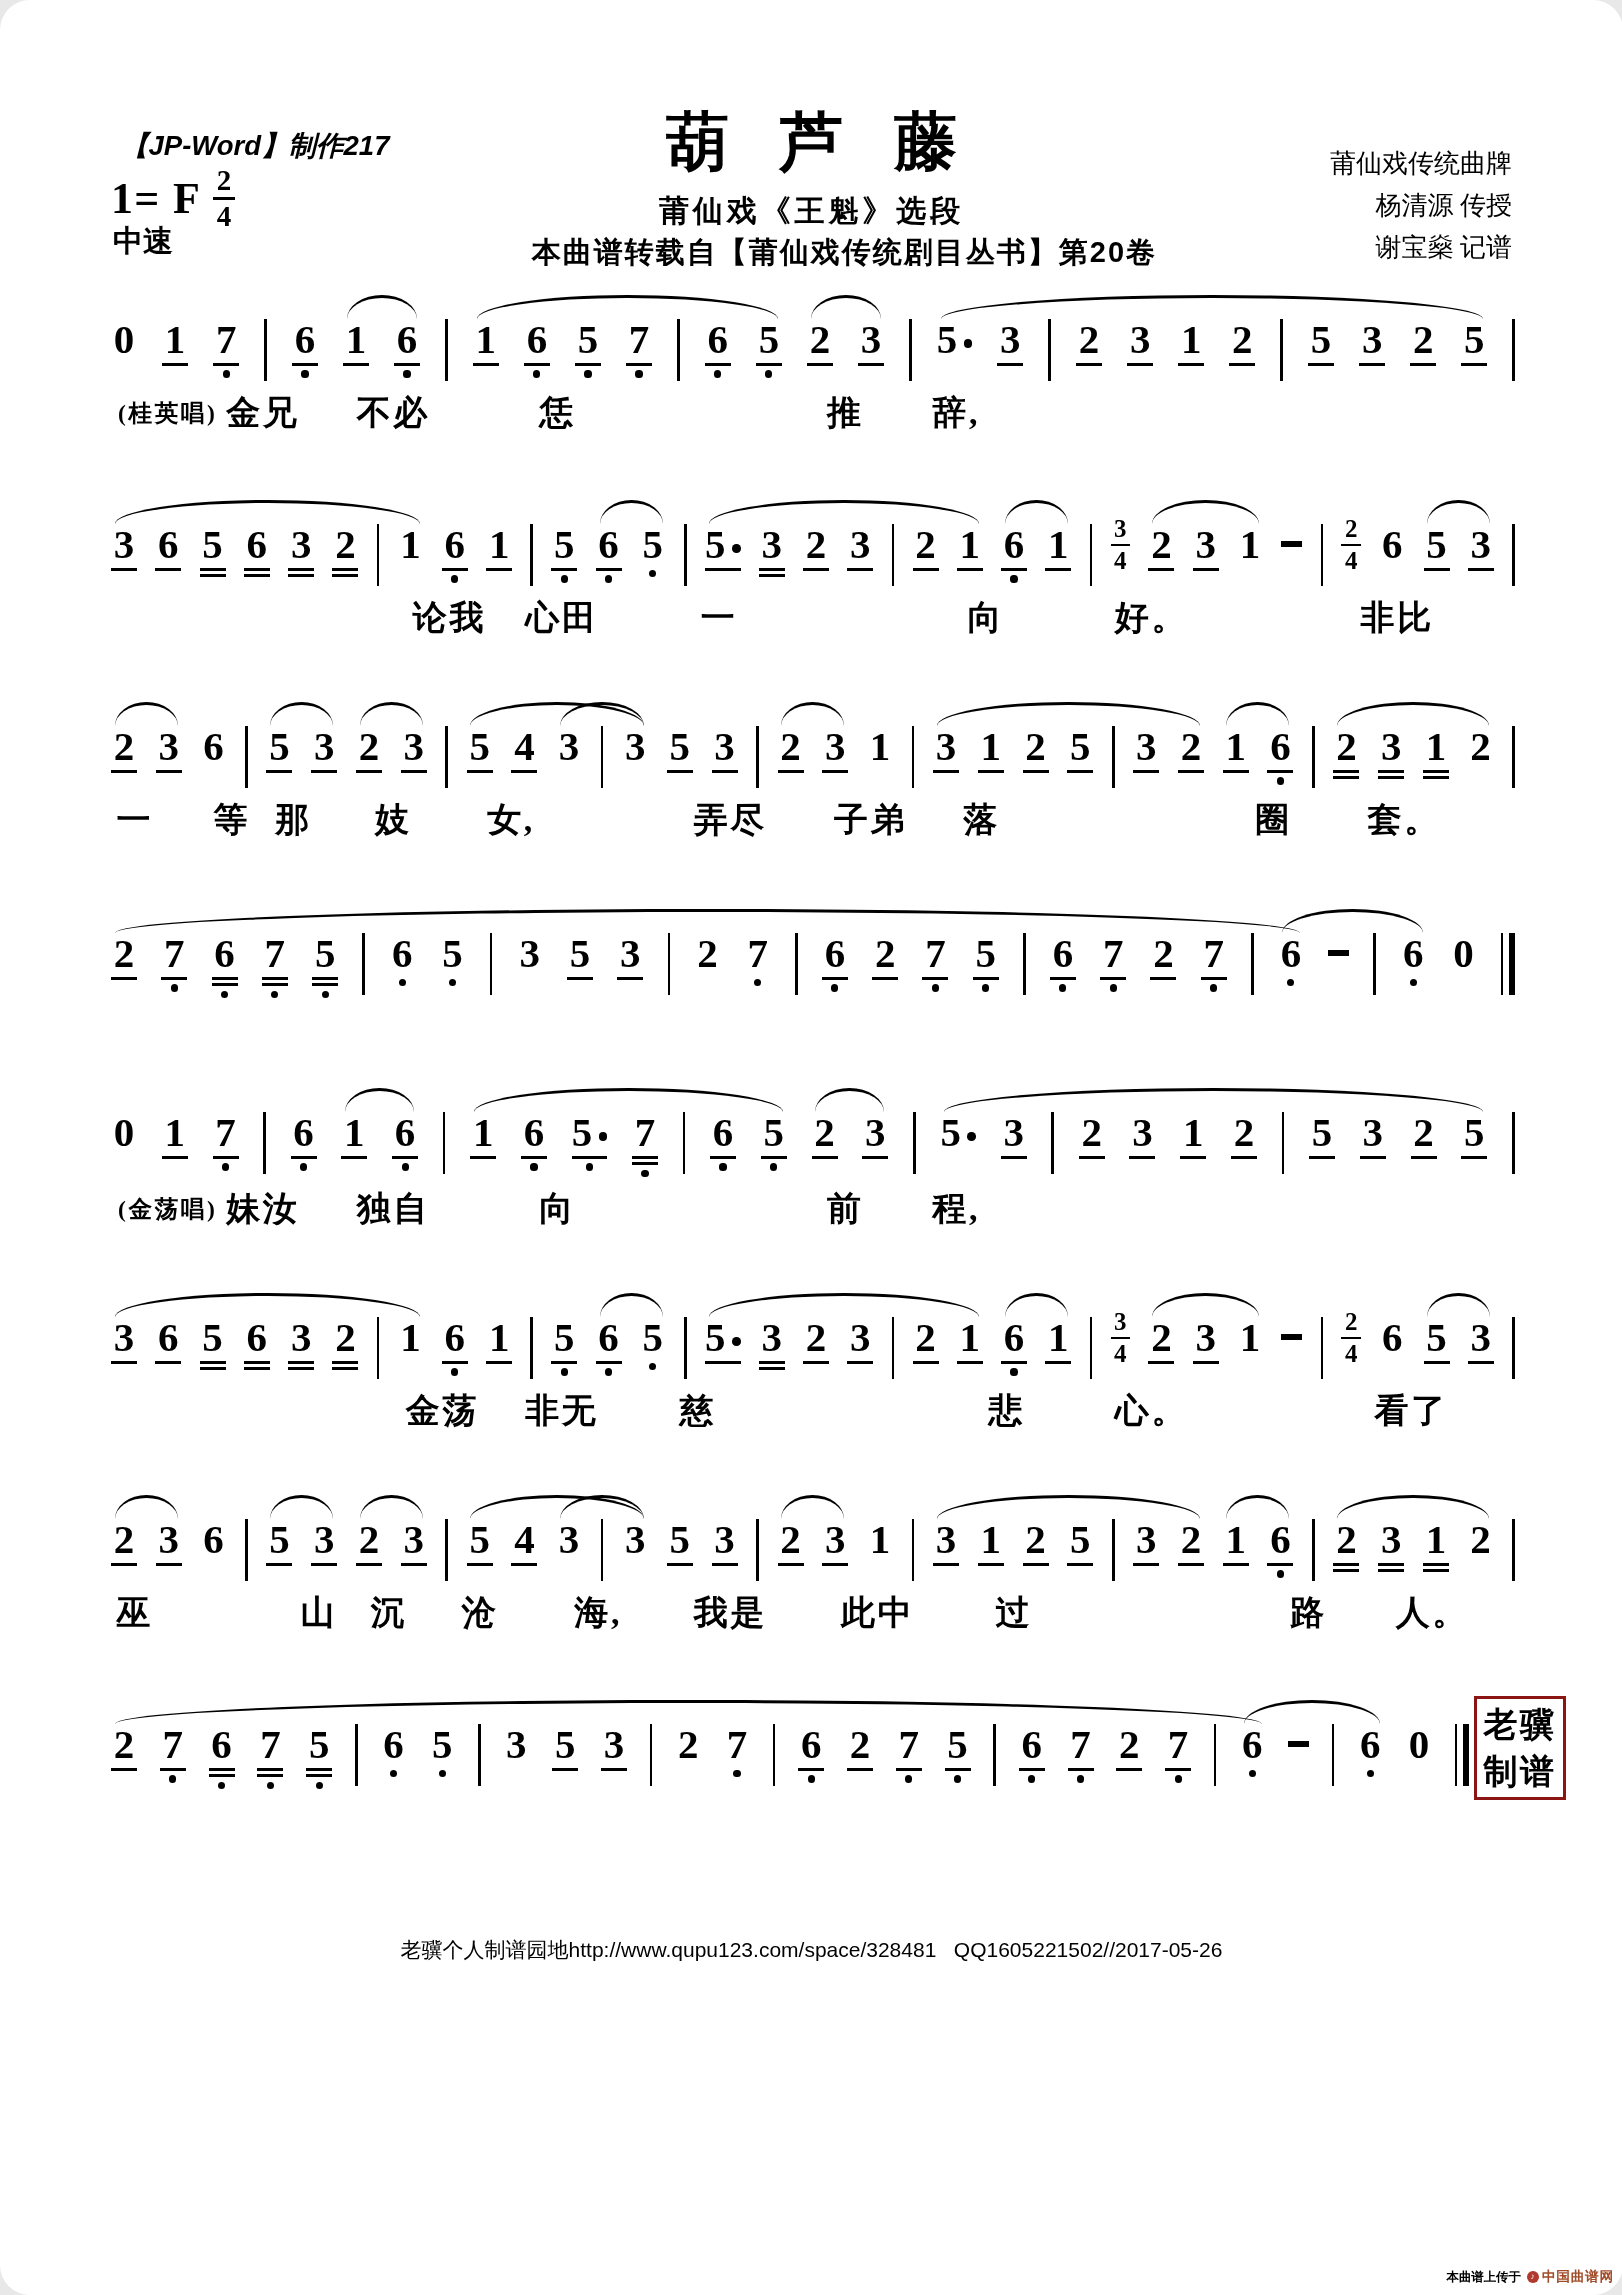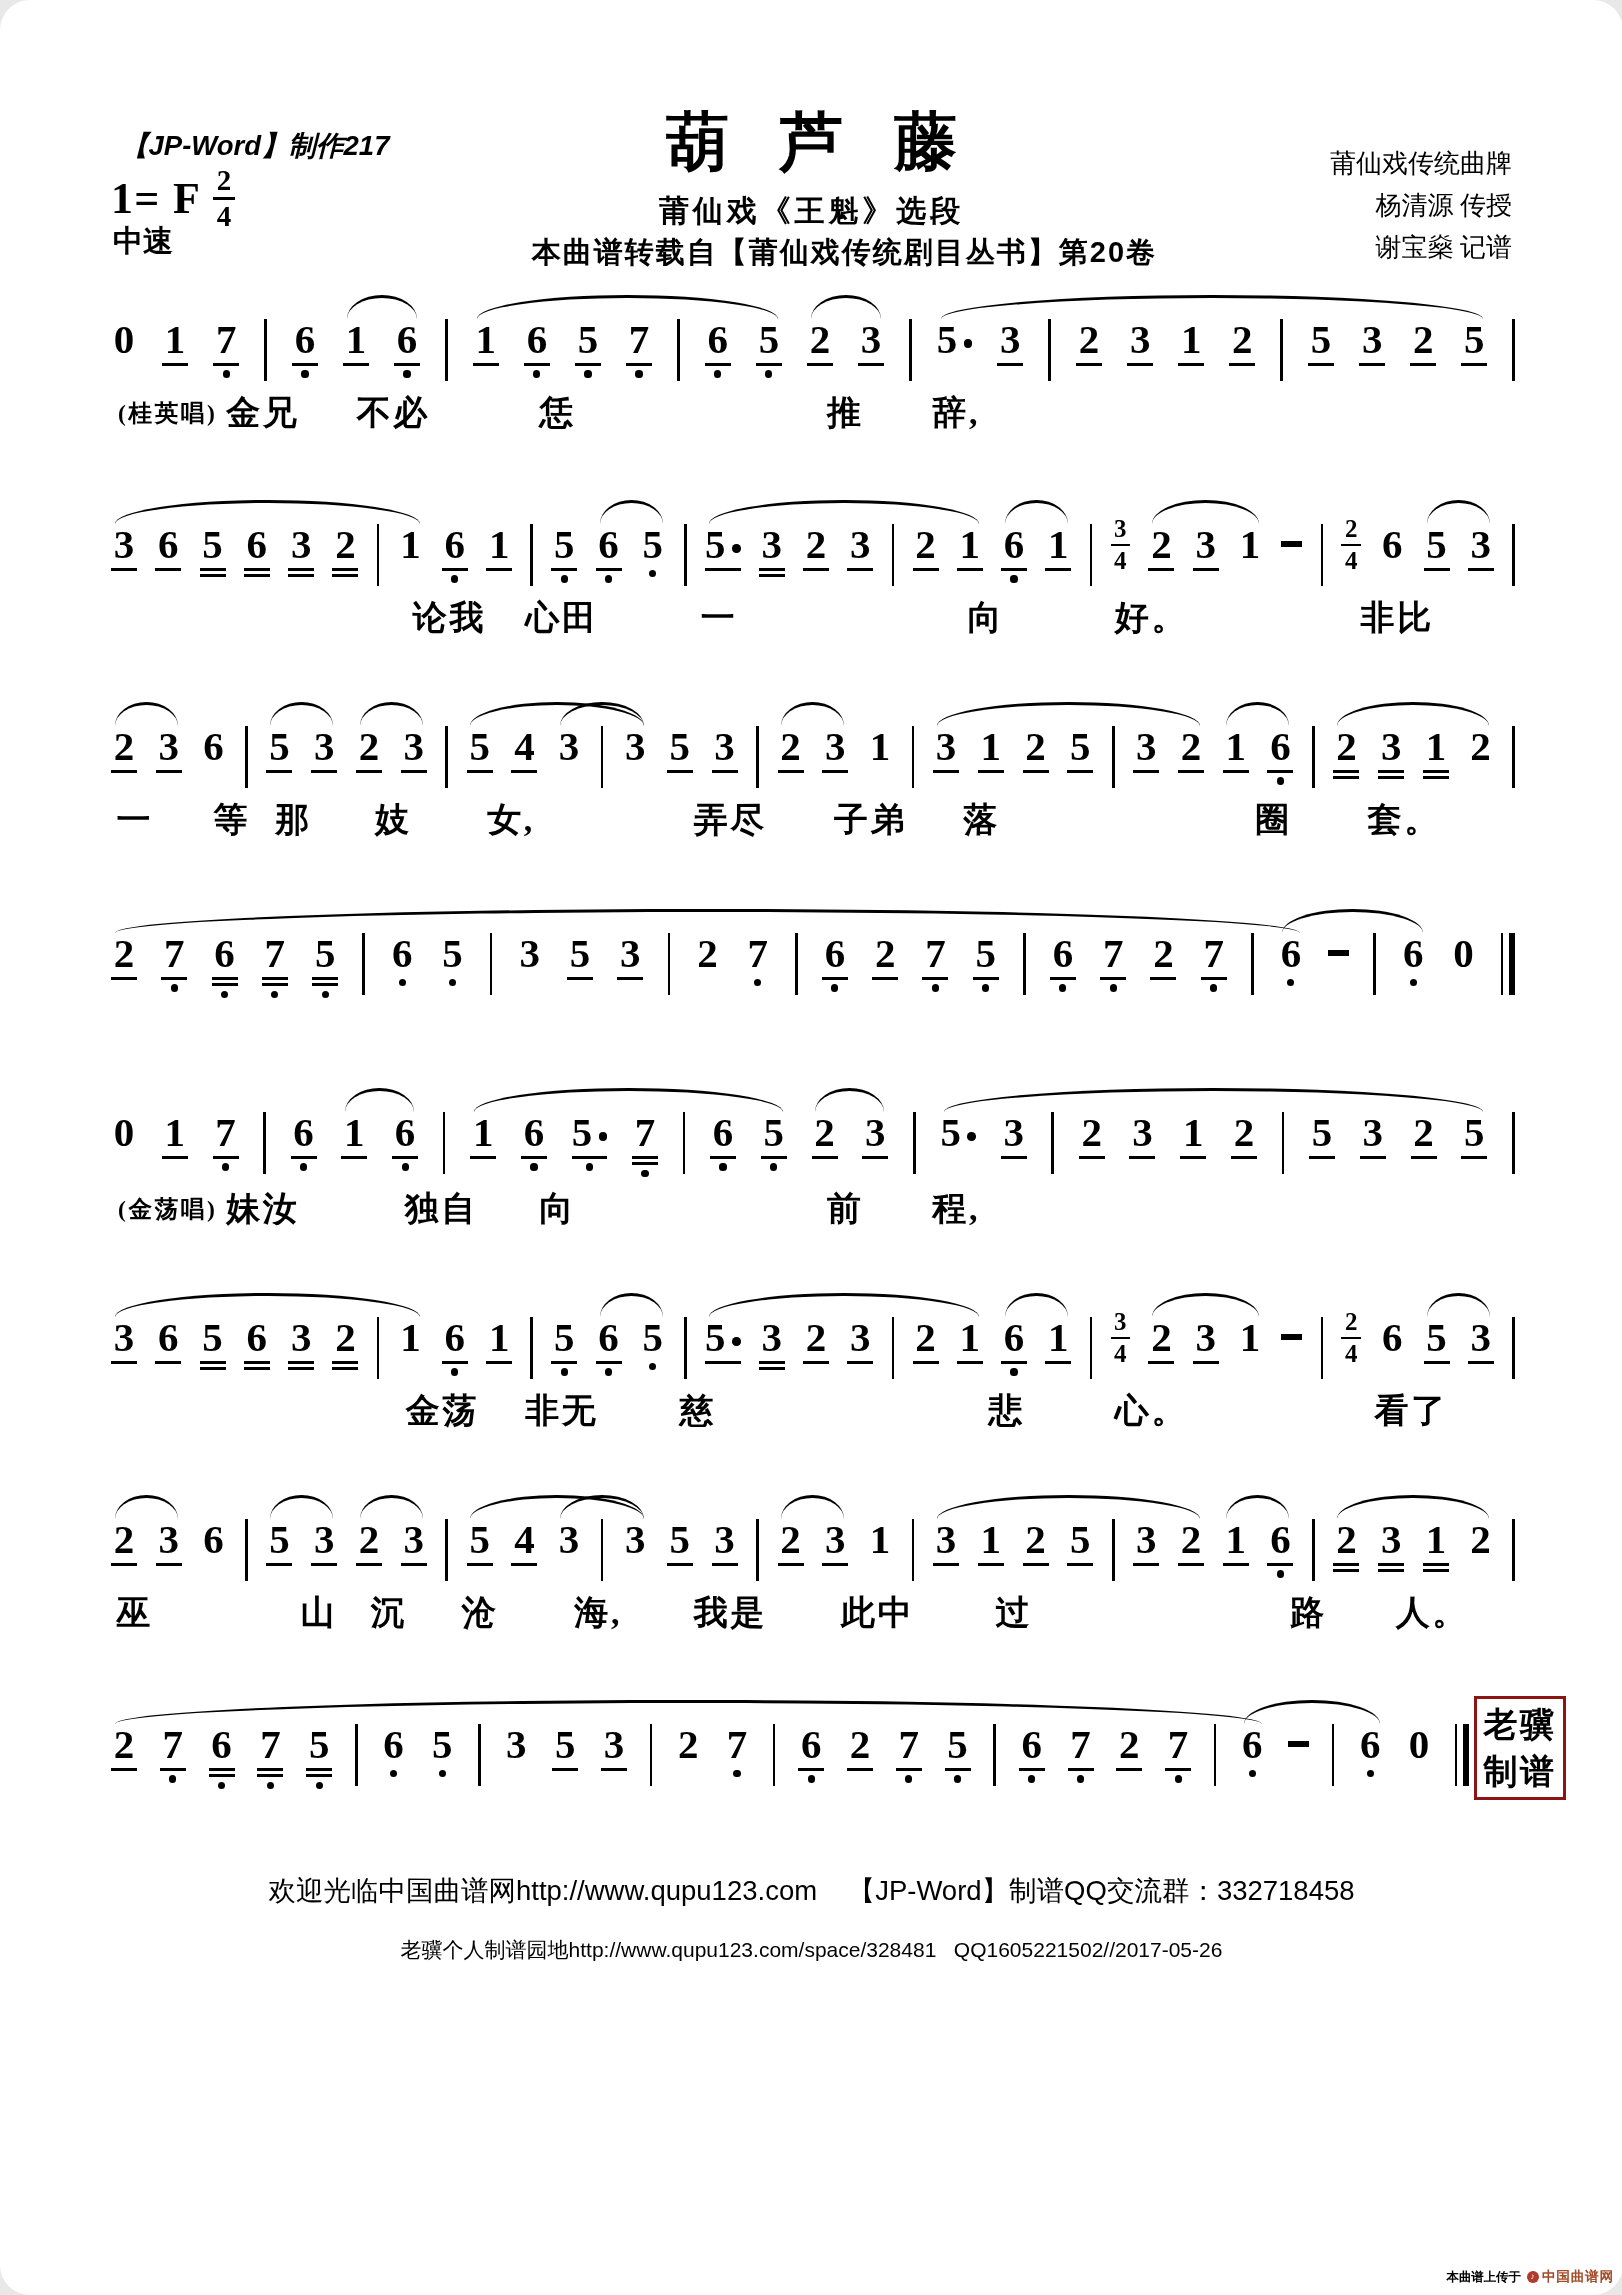--- a/index.html
+++ b/index.html
@@ -740,21 +740,21 @@
         </div>
         <div class="bar"></div>
         <div class="slur" style="left: 234px; width: 69px; top: 14.4px;"></div>
         <div class="slur" style="left: 363px; width: 309px; top: 14.4px;"></div>
         <div class="slur" style="left: 704px; width: 69px; top: 14.4px;"></div>
         <div class="slur" style="left: 833px; width: 539px; top: 14.4px;"></div>
       </div>
     <div class="lyrics">
         <span class="lyric small" style="left: 0.5%;">(金荡唱)</span>
         <span class="lyric" style="left: 8.2%;">妹汝</span>
-        <span class="lyric" style="left: 17.5%; margin-left: 48px;">独自</span>
+        <span class="lyric" style="left: 17.5%;">独自</span>
         <span class="lyric" style="left: 30.5%;">向</span>
         <span class="lyric" style="left: 51%;">前</span>
         <span class="lyric" style="left: 58.5%;">程,</span>
       </div>
   </div>
   <div class="system" style="top:1279px;">
     <div class="notes">
         <div class="note">
           <div class="digit">3</div>
           <div class="ul"></div>
@@ -1163,21 +1163,20 @@
         <div class="slur" style="left: 1133px; width: 136px; top: 14.4px;"></div>
       </div>
     <div class="lyrics"></div>
   </div>
 
   <div class="stamp" style="border-color: rgb(139, 21, 18);">
     <div>老骥</div>
     <div>制谱</div>
   </div>
 
-  <div class="f1">欢迎光临中国曲谱网http://www.qupu123.com    【JP-Word】制谱QQ交流群：332718458</div>
   <div class="f2">老骥个人制谱园地http://www.qupu123.com/space/328481   QQ1605221502//2017-05-26</div>
   <div class="upload">
     <span>本曲谱上传于</span>
     <span class="logo-dot" style="background: rgb(176, 58, 46);">♪</span>
     <span class="sitename">中国曲谱网</span>
   </div>
 
 </div>
 
 

